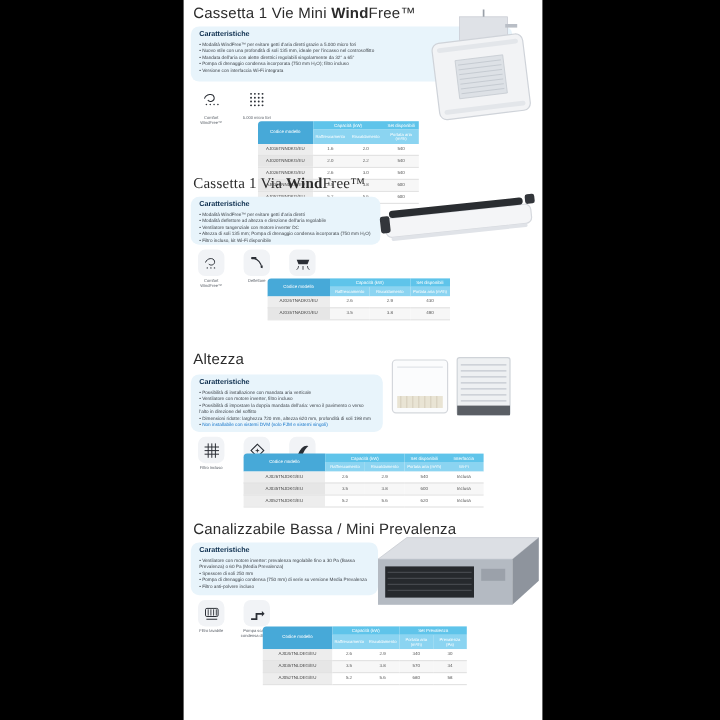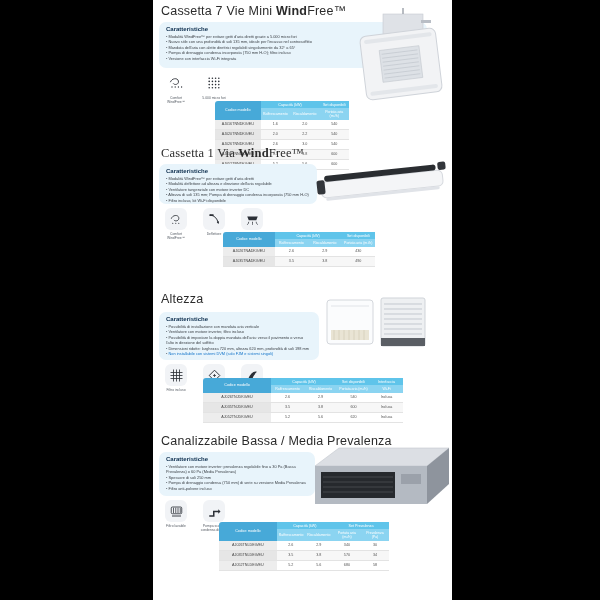--- a/index.html
+++ b/index.html
@@ -37,21 +37,21 @@
 </style>
 </head>
 <body>
 
 <div class="band" id="band-left"></div>
 <div class="band" id="band-right"></div>
 
 <div class="page">
 
   <section style="top:0;height:148px;">
-    <h2 class="title" style="top:4px;"><span>Cassetta 7 Vie Mini </span><b>Wind</b><span>Free™</span></h2>
+    <h2 class="title" style="top:4px;"><span>Cassetta 1 Vie Mini </span><b>Wind</b><span>Free™</span></h2>
     <div class="feat-box" style="left:6px;top:22px;width:268px;height:46px;">
       <div class="feat-head">Caratteristiche</div>
       <ul>
           <li>Modalità WindFree™ per evitare getti d'aria diretti grazie a 5.000 micro fori</li>
           <li>Nuovo stile con una profondità di soli 135 mm, ideale per l'incasso nel controsoffitto</li>
           <li>Mandata dell'aria con alette direttrici regolabili singolarmente da 32° a 65°</li>
           <li>Pompa di drenaggio condensa incorporata (750 mm H₂O); filtro incluso</li>
           <li>Versione con interfaccia Wi-Fi integrata</li>
         </ul>
     </div>
@@ -382,21 +382,21 @@
             <line x1="59" y1="28" x2="97" y2="28"></line>
             <line x1="59" y1="33" x2="97" y2="33"></line>
             <line x1="59" y1="38" x2="97" y2="38"></line>
           </g>
         <rect x="56" y="42" width="44" height="8" fill="#5a5e64"></rect>
       </svg>
     </div>
   </section>
 
   <section style="top:430px;height:170px;">
-    <h2 class="title" style="top:4px;"><span>Canalizzabile Bassa / Media Prevalenza</span><b></b><span></span></h2>
+    <h2 class="title" style="top:4px;"><span>Canalizzabile Bassa / Mini Prevalenza</span><b></b><span></span></h2>
     <div class="feat-box" style="left:6px;top:22px;width:156px;height:44px;">
       <div class="feat-head">Caratteristiche</div>
       <ul>
           <li>Ventilatore con motore inverter: prevalenza regolabile fino a 30 Pa (Bassa Prevalenza) o 60 Pa (Media Prevalenza)</li>
           <li>Spessore di soli 250 mm</li>
           <li>Pompa di drenaggio condensa (750 mm) di serie su versione Media Prevalenza</li>
           <li>Filtro anti-polvere incluso</li>
         </ul>
     </div>
     <div class="icons boxed" style="left:8px;top:70px;">

